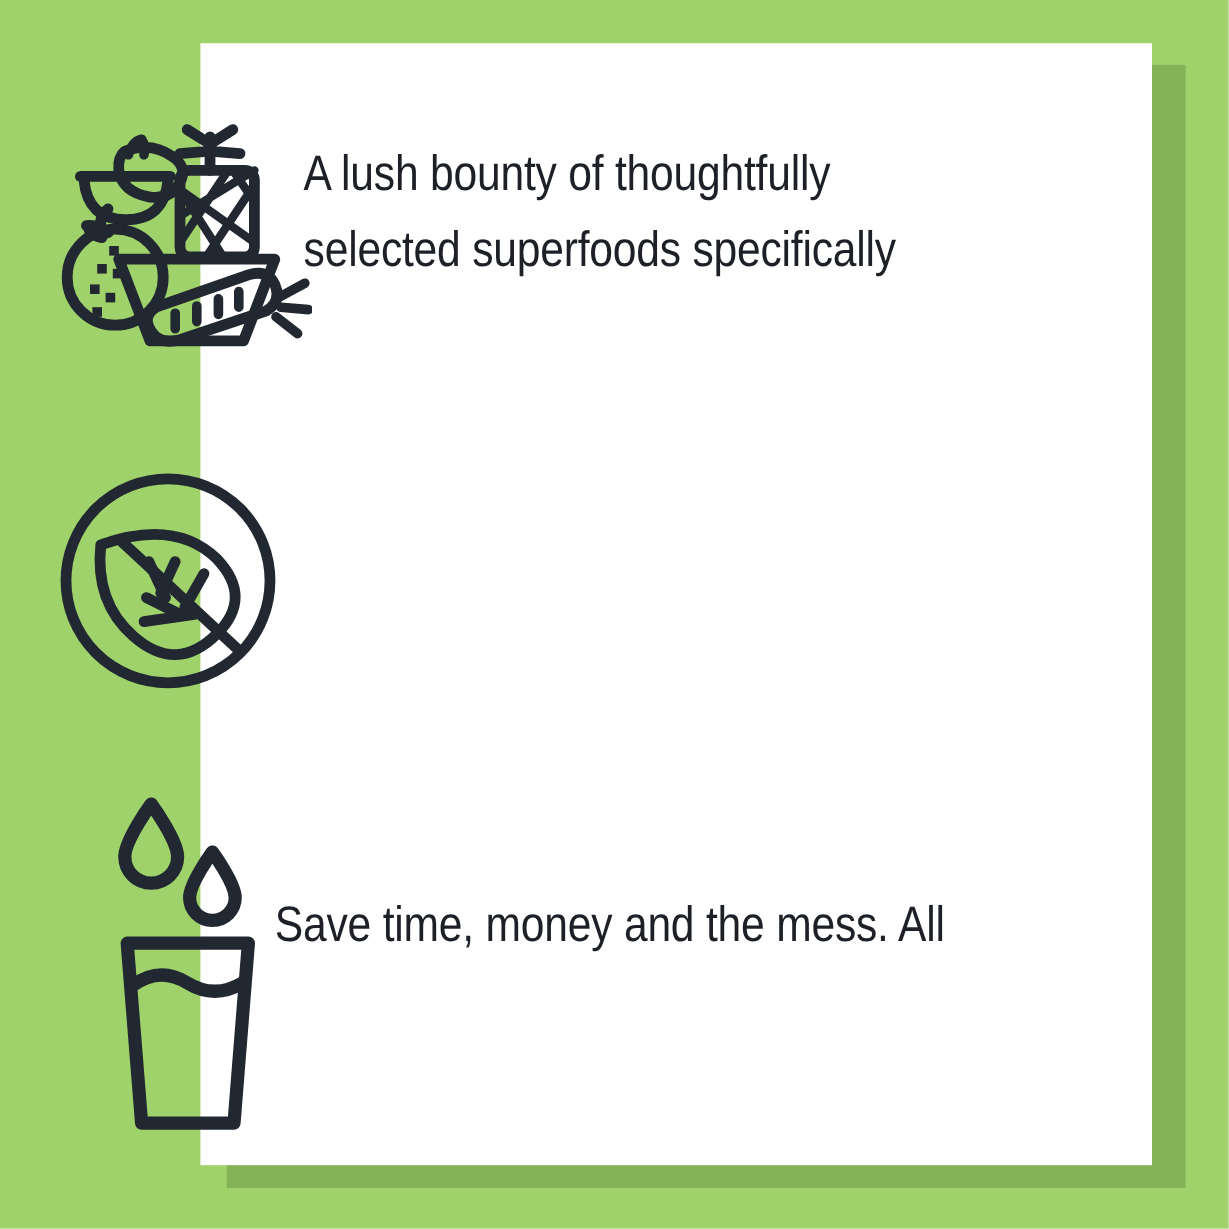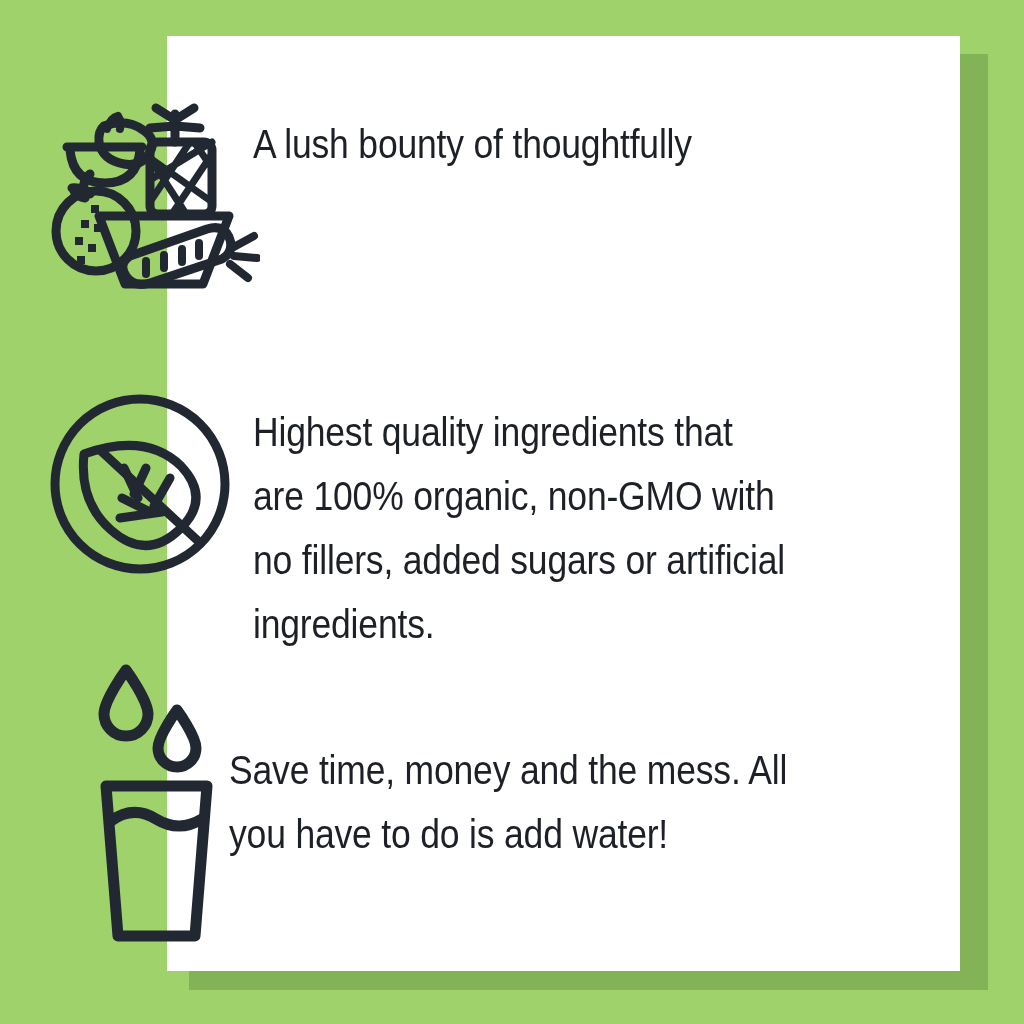--- a/index.html
+++ b/index.html
@@ -108,60 +108,46 @@
       <path d="M82 178 q-8 -12 4 -20 l77 -27 q16 -5 22 8 q6 14 -7 22 l-72 24 q-16 5 -24 -7 Z"></path>
       <path d="M102 163 v13 M120 157 v13 M138 151 v13 M155 145 v13" stroke-width="8"></path>
       <path d="M188 150 l22 -12 M190 158 l23 2 M186 166 l18 14" stroke-width="8"></path>
     </svg>
   </div>
 
   <div class="text-block" id="row1-text">
     <p>
         <span class="cond">A lush bounty of thoughtfully</span>
       </p>
+    <p>
+        <span class="cond">selected superfoods specifically</span>
+      </p>
   </div>
 
   <div class="icon-wrap" id="row2-icon">
     <svg width="184" height="184" viewBox="0 0 184 184" fill="none" stroke="#222831" stroke-width="9" stroke-linecap="round" stroke-linejoin="round">
       <circle cx="92" cy="92" r="85"></circle>
       <path d="M36 62 q62 -22 97 12 q30 32 0 62 q-34 34 -70 2 q-32 -28 -27 -76 Z"></path>
       <path d="M52 58 L149 148" stroke-width="9"></path>
       <path d="M98 76 l-12 26 M76 76 l14 30 M122 86 l-16 28 M74 106 l28 14 M72 126 l42 -6" stroke-width="9"></path>
     </svg>
   </div>
 
-  <div class="text-block" id="row2-text">
-    <p>
-        <span class="cond">Highest quality ingredients that</span>
-      </p>
-    <p>
-        <span class="cond">are 100% organic, non-GMO with</span>
-      </p>
-    <p>
-        <span class="cond">no fillers, added sugars or artificial</span>
-      </p>
-    <p>
-        <span class="cond">ingredients.</span>
-      </p>
-  </div>
 
   <div class="icon-wrap" id="row3-icon">
     <svg width="122" height="282" viewBox="0 0 122 282" fill="none" stroke="#222831" stroke-width="11" stroke-linecap="round" stroke-linejoin="round">
 
       <path d="M28 8 C28 8 6 38 6 52 a22 22 0 0 0 44 0 C50 38 28 8 28 8 Z"></path>
 
       <path d="M79 48 C79 48 60 74 60 86 a19 19 0 0 0 38 0 C98 74 79 48 79 48 Z"></path>
 
       <path d="M8 124 h101 l-12 150 h-77 Z"></path>
       <path d="M13 159 q22 -16 45 -2 q23 14 46 0" stroke-width="11"></path>
     </svg>
   </div>
 
   <div class="text-block" id="row3-text">
     <p>
         <span class="cond">Save time, money and the mess. All</span>
       </p>
-    <p>
-        <span class="cond">you have to do is add water!</span>
-      </p>
   </div>
 
 </div>
 
 </body></html>

